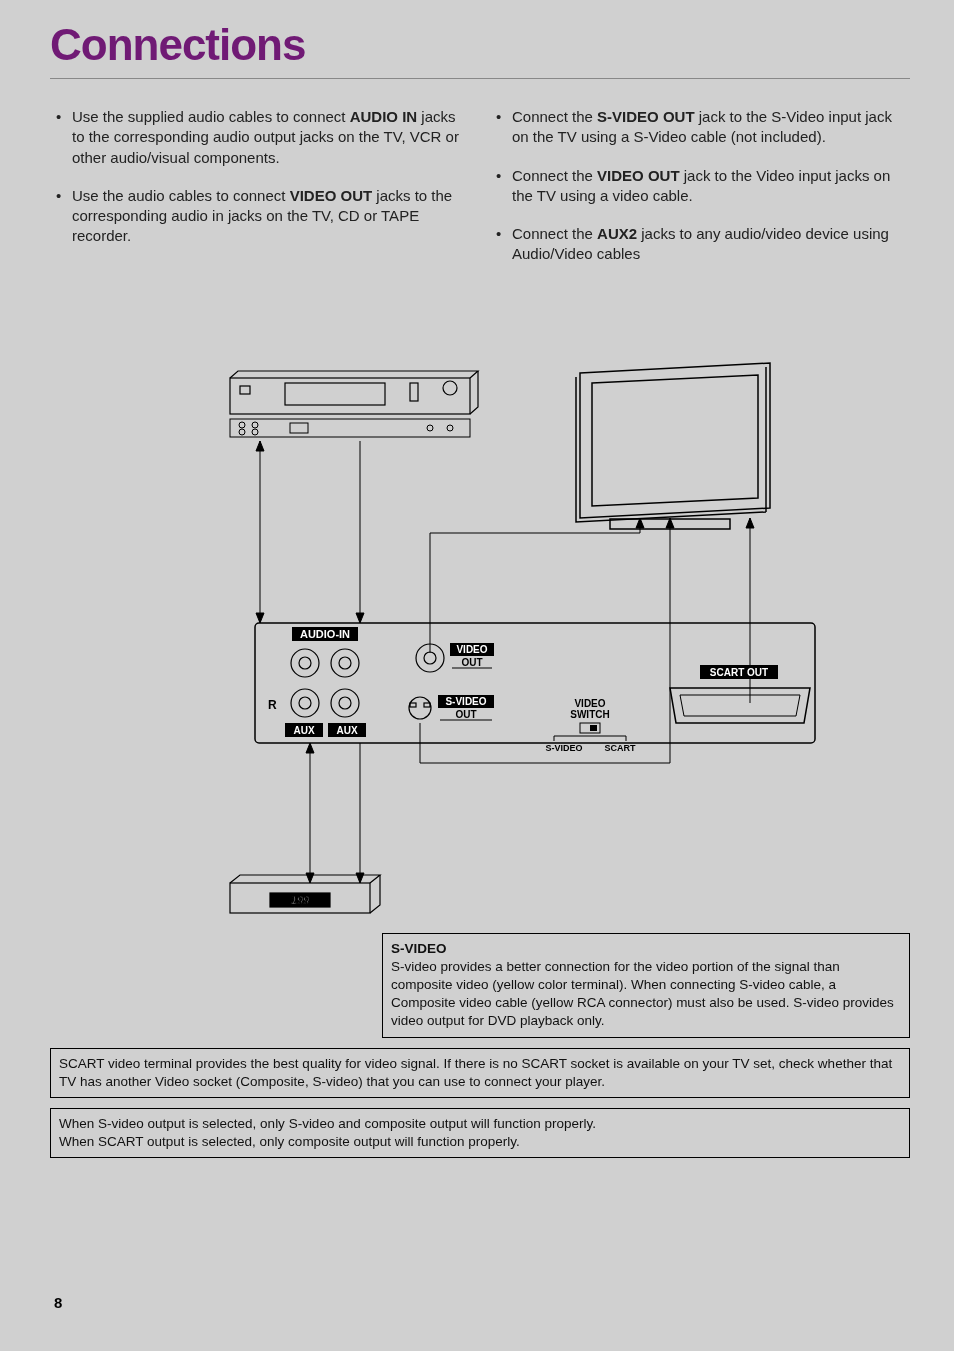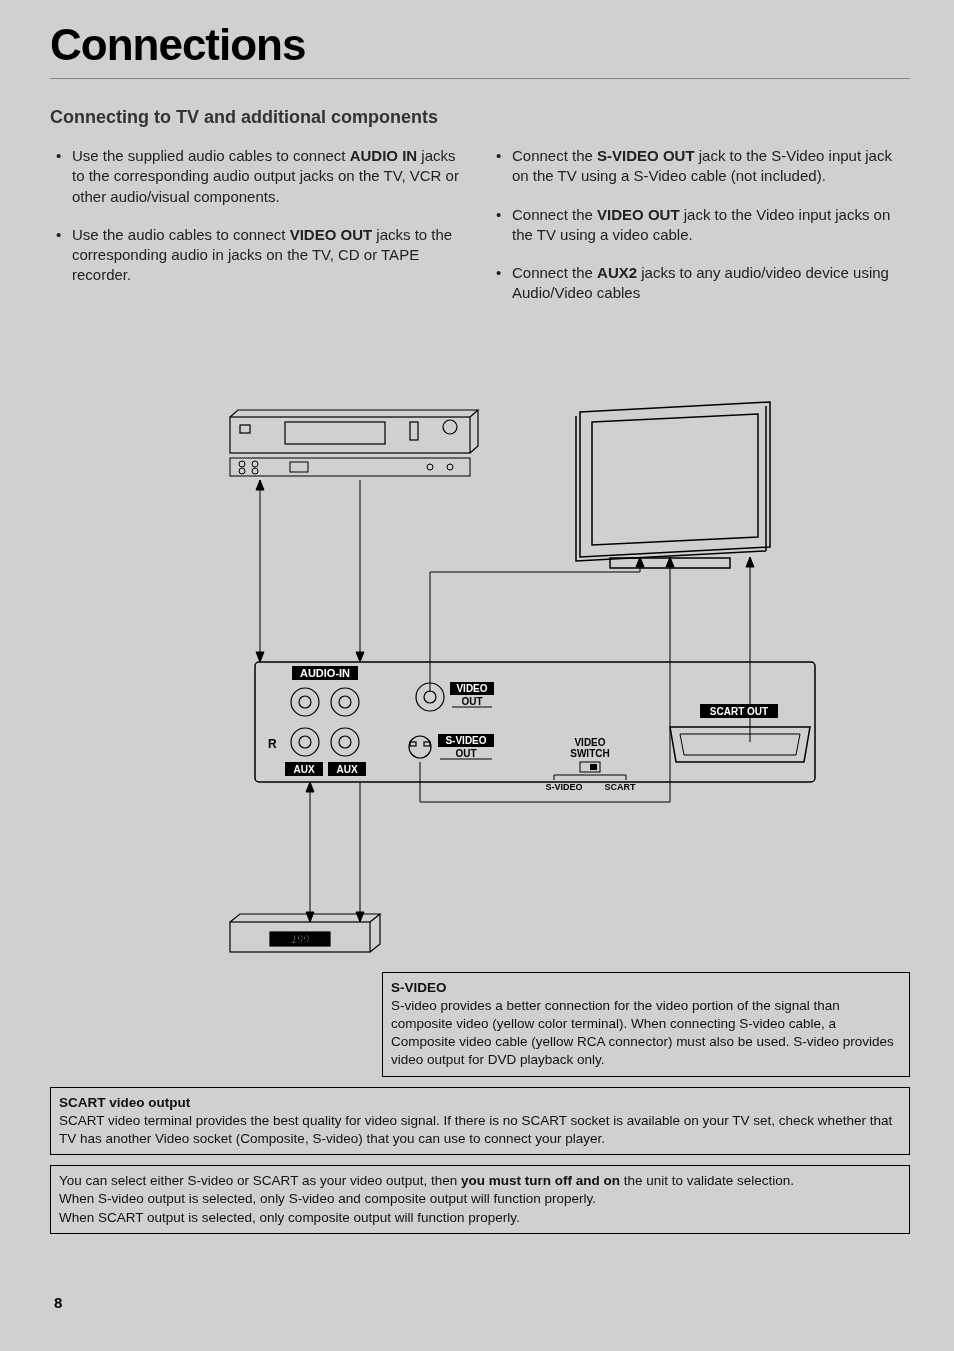--- a/index.html
+++ b/index.html
@@ -11,21 +11,21 @@
     position: relative;
   }
   .page {
     position: absolute;
     left: 50px; top: 20px;
     width: 860px;
   }
   .title {
     font-size: 44px;
     font-weight: bold;
-    color: #000000;
+    color: #701a75;
     letter-spacing: -1px;
   }
   .rule {
     border: none;
     border-top: 1px solid #888;
     margin: 8px 0 28px 0;
   }
   .subtitle {
     font-size: 18px;
     font-weight: bold;
@@ -81,21 +81,20 @@
     font-family: Helvetica, Arial, sans-serif;
     font-weight: bold;
   }
 </style>
 </head>
 <body>
 
 <div class="page">
   <div class="title">Connections</div>
   <hr class="rule">
-  <div class="subtitle">Connecting to TV and additional components</div>
 
   <div class="cols">
     <div class="col">
       <ul>
         <li><span>Use the supplied audio cables to connect </span><span class="b">AUDIO IN</span><span> jacks to the corresponding audio output jacks on the TV, VCR or other audio/visual components.</span></li>
         <li><span>Use the audio cables to connect </span><span class="b">VIDEO OUT</span><span> jacks to the corresponding audio in jacks on the TV, CD or TAPE recorder.</span></li>
       </ul>
     </div>
     <div class="col">
       <ul>
@@ -230,25 +229,23 @@
         <text x="190" y="581" text-anchor="middle" fill="#fff" font-size="11" font-style="italic" class="lbl-black">199</text>
       </g>
     </svg>
 
     <div class="info-box svideo-box">
       <div class="ibtitle">S-VIDEO</div>
       <div>S-video provides a better connection for the video portion of the signal than composite video (yellow color terminal). When connecting S-video cable, a Composite video cable (yellow RCA connector) must also be used. S-video provides video output for DVD playback only.</div>
     </div>
 
     <div class="info-box scart-box">
-      <div class="ibtitle">SCART video output</div>
       <div>SCART video terminal provides the best quality for video signal. If there is no SCART socket is available on your TV set, check whether that TV has another Video socket (Composite, S-video) that you can use to connect your player.</div>
     </div>
 
     <div class="info-box note-box">
-      <div><span>You can select either S-video or SCART as your video output, then </span><span class="b">you must turn off and on</span><span> the unit to validate selection.</span></div>
       <div>When S-video output is selected, only S-video and composite output will function properly.</div>
       <div>When SCART output is selected, only composite output will function properly.</div>
     </div>
   </div>
 </div>
 
 <div class="pagenum">8</div>
 
 </body></html>

